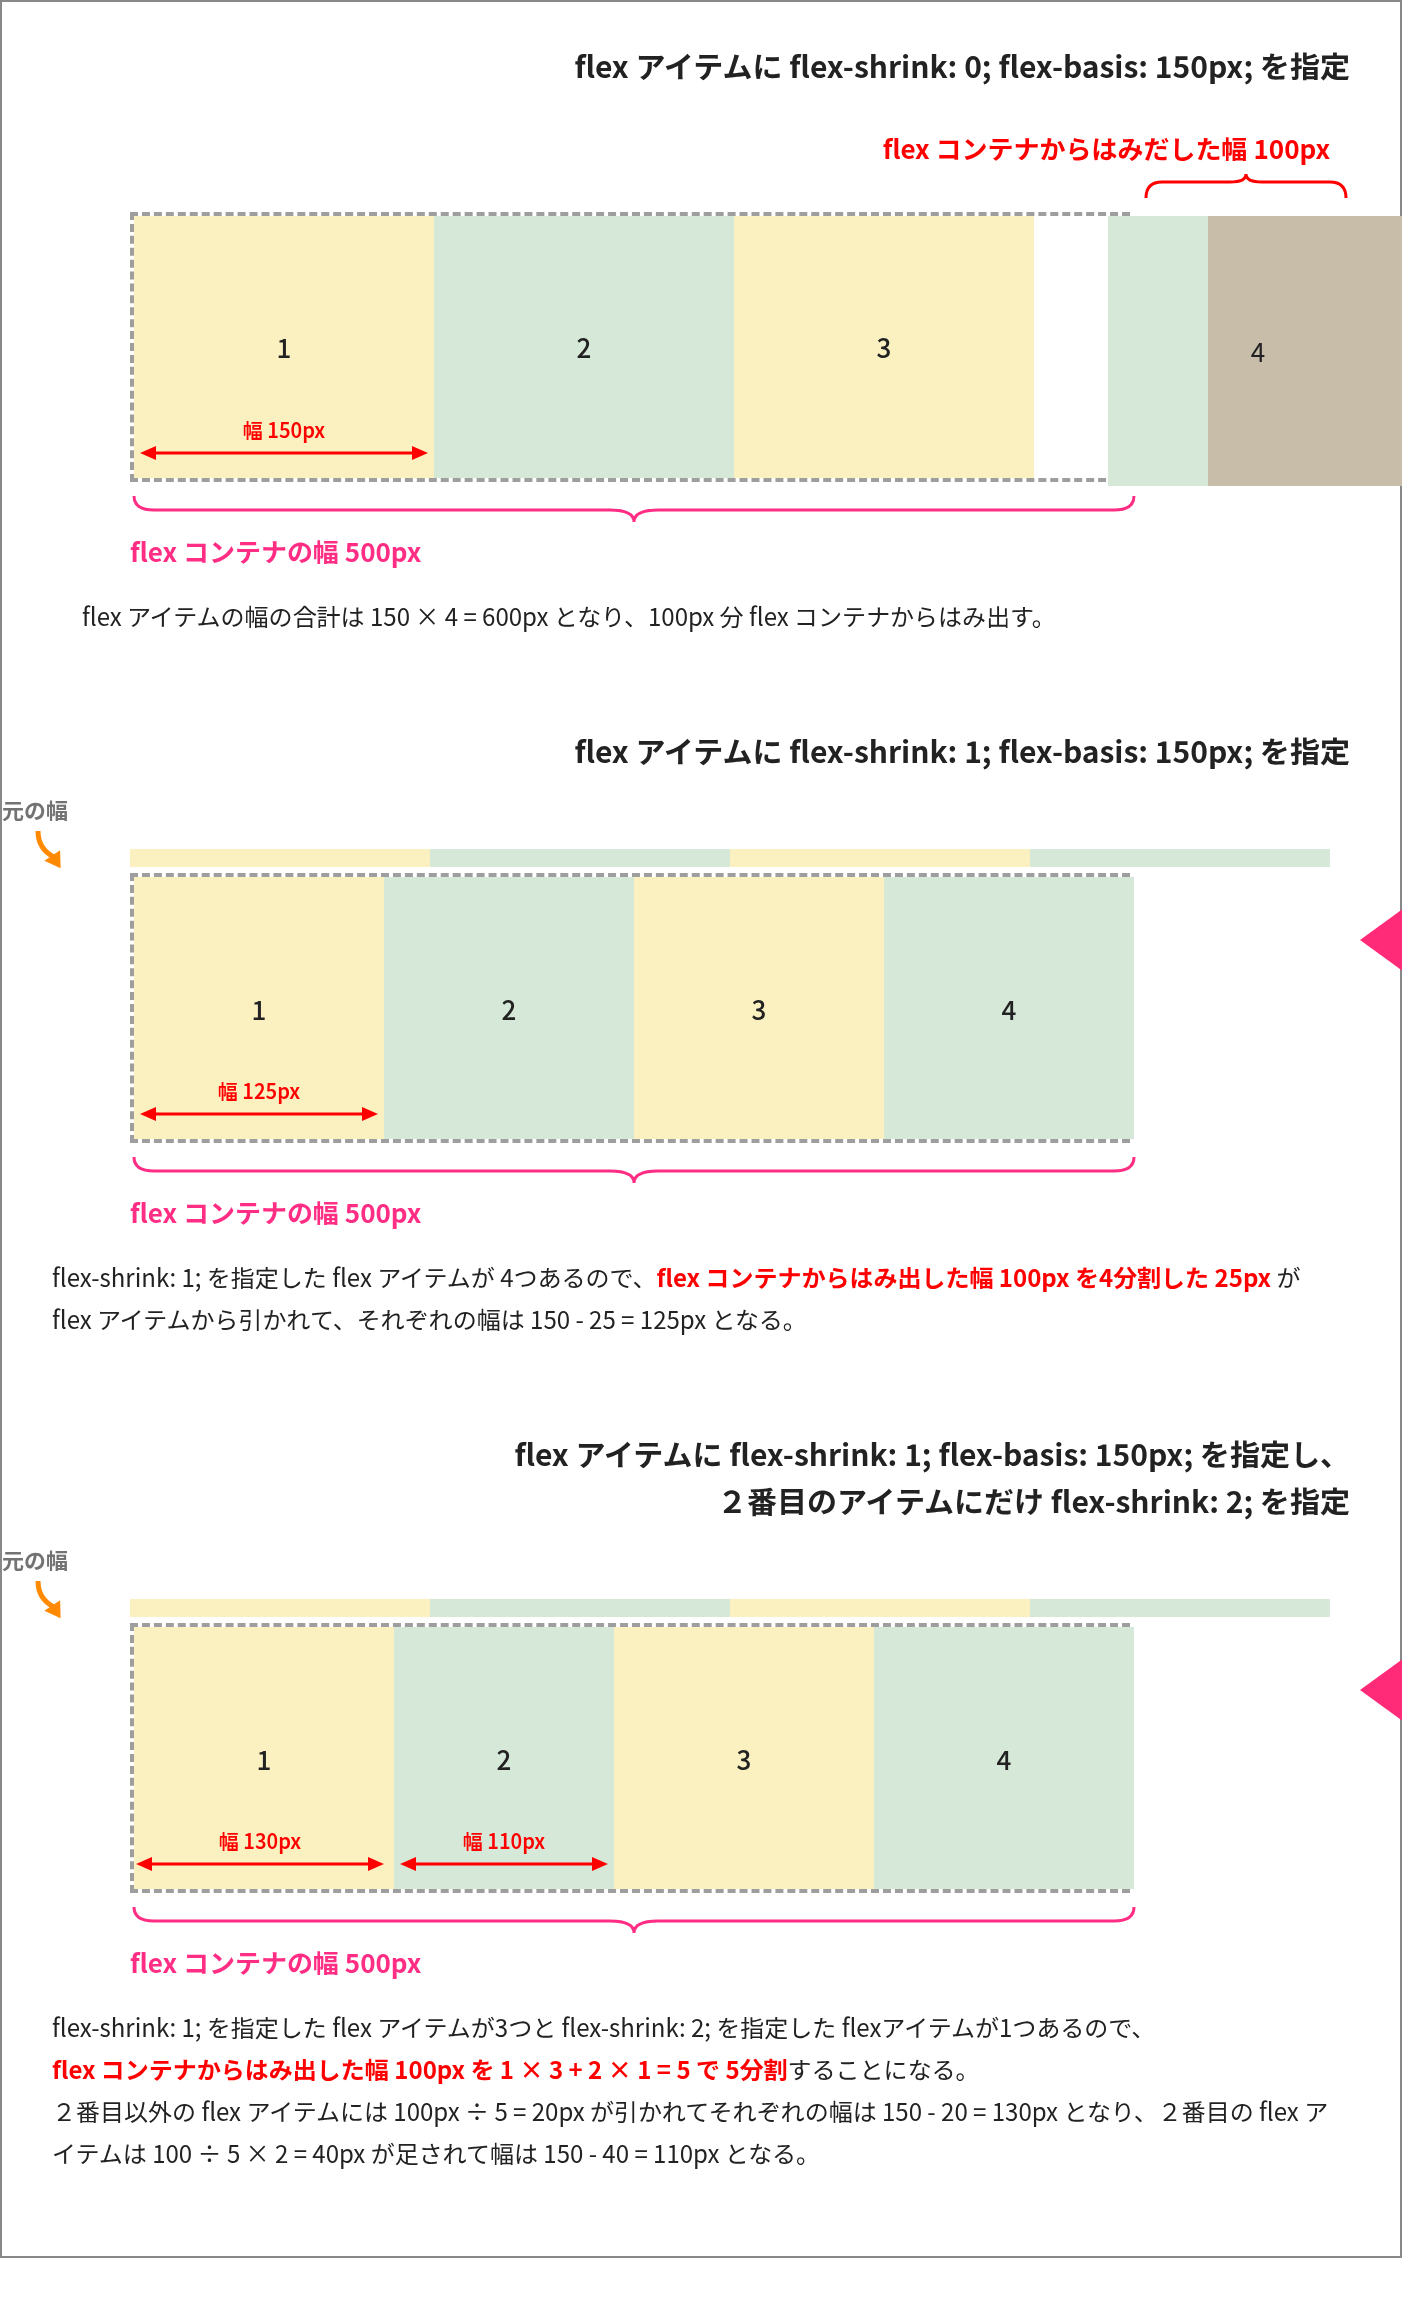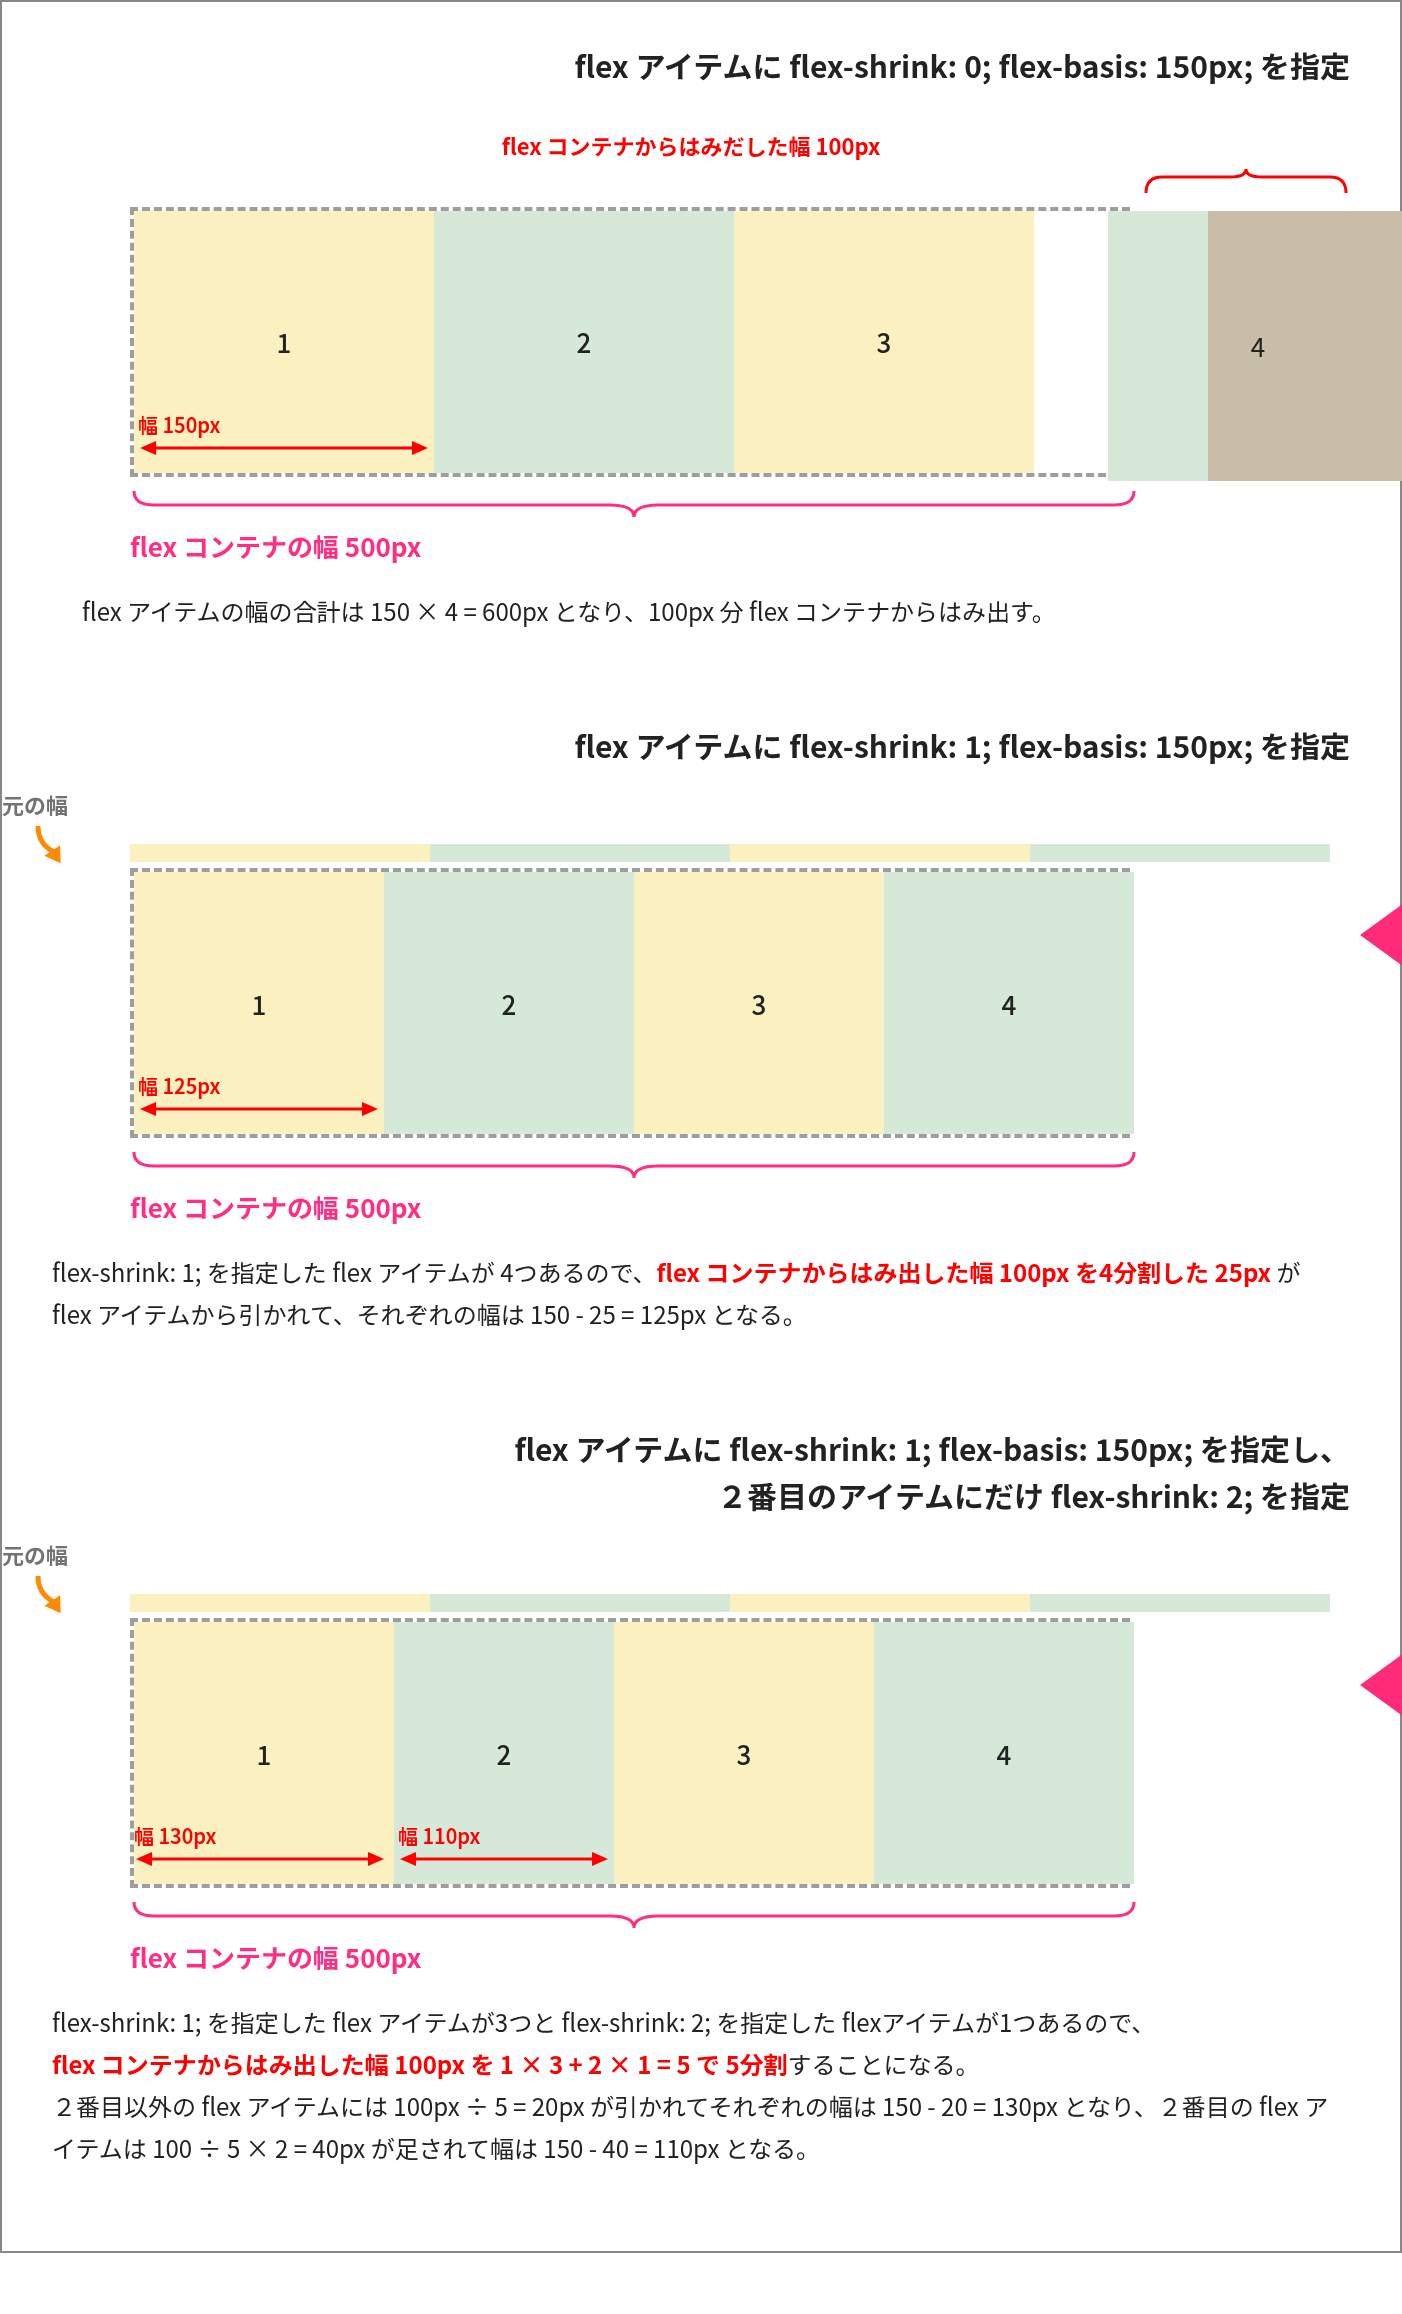--- a/index.html
+++ b/index.html
@@ -31,23 +31,23 @@
   }
   .stage {
     position: relative;
     padding-left: 78px;
     padding-top: 20px;
   }
 
   
   .overflow-label {
     color: #ff0000;
-    font-size: 22px;
+    font-size: 26px;
     font-weight: 700;
-    text-align: center;
+    text-align: right;
     padding-right: 20px;
     margin-bottom: 6px;
     margin-top: 40px;
   }
   .overflow-brace {
     position: relative;
     height: 30px;
     margin-bottom: 10px;
   }
   .overflow-brace svg { position: absolute; right: 0; top: 0; }
@@ -75,20 +75,21 @@
   
   .width-arrow {
     position: absolute;
     bottom: 18px;
     height: 40px;
   }
   .width-arrow .lbl {
     color: #ff0000;
     font-size: 20px;
     font-weight: 600;
+    text-align: center;
     line-height: 1;
     margin-bottom: 2px;
   }
   .width-arrow svg { display: block; }
 
   
   .overflow-box {
     position: absolute;
     width: 300px;      
     height: 270px;

